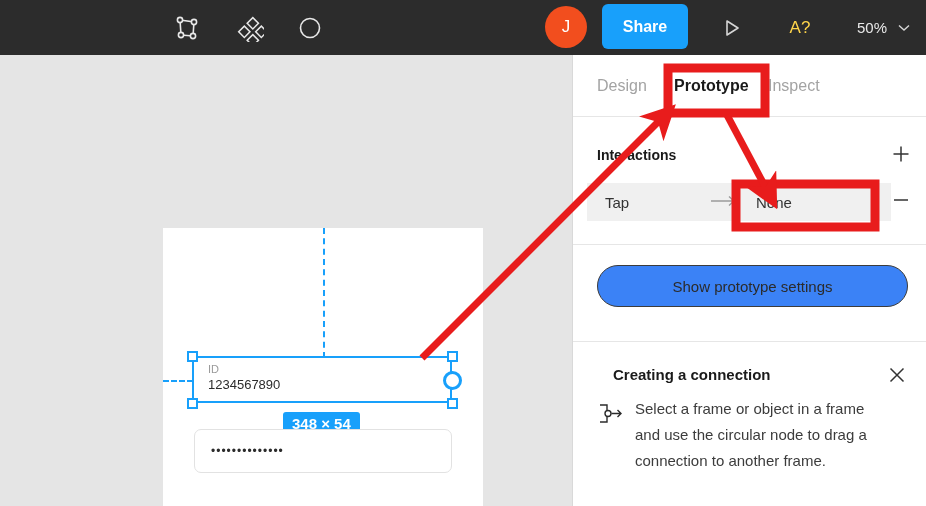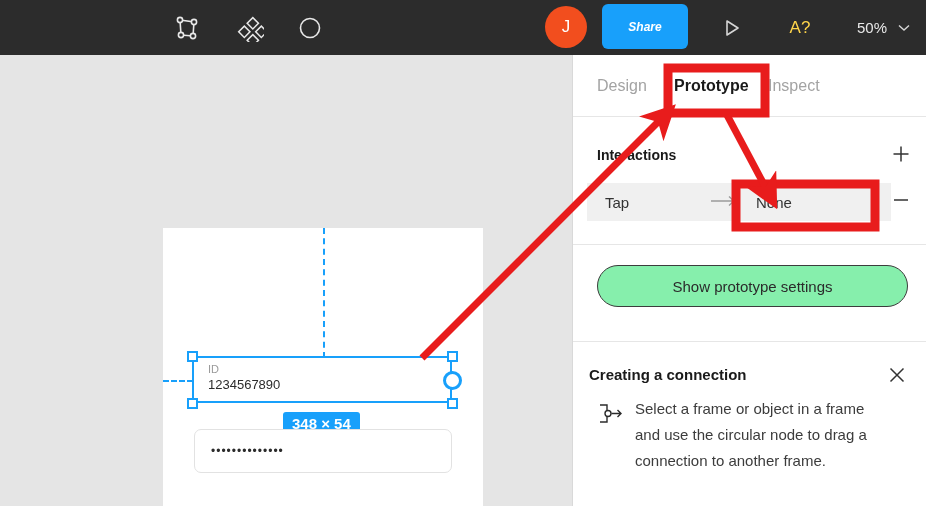--- a/index.html
+++ b/index.html
@@ -31,25 +31,24 @@
     width: 42px; height: 42px; border-radius: 50%;
     background: #F24E1E;
     color: #ffffff; font-size: 17px;
     display: flex; align-items: center; justify-content: center;
     cursor: pointer;
   }
   #share-btn {
     position: absolute; left: 602px; top: 4px;
     width: 86px; height: 45px; border-radius: 6px;
     background: #18A0FB; color: #ffffff;
-    font-size: 12px; font-weight: bold;
+    font-size: 16px; font-weight: bold;
     display: flex; align-items: center; justify-content: center;
     cursor: pointer; border: none;
     font-family: "Liberation Sans", sans-serif;
-    font-style: italic;
   }
   #present-btn {
     position: absolute; left: 712px; top: 0; width: 40px; height: 55px;
     display: flex; align-items: center; justify-content: center;
     cursor: pointer;
   }
   #help-btn {
     position: absolute; left: 778px; top: 0; width: 44px; height: 55px;
     display: flex; align-items: center; justify-content: center;
     color: #FFD54A; font-size: 17px; cursor: pointer;
@@ -191,30 +190,30 @@
     cursor: pointer;
   }
   #divider-1 {
     position: absolute; left: 0; top: 189px;
     width: 354px; height: 1px; background: #E6E6E6;
   }
   #proto-settings-btn {
     position: absolute; left: 24px; top: 210px;
     width: 311px; height: 42px;
     border: 1px solid #3C3C3C; border-radius: 21px;
-    background: #86efac; color: #2B2B2B; font-size: 15px;
+    background: #3b82f6; color: #2B2B2B; font-size: 15px;
     display: flex; align-items: center; justify-content: center;
     cursor: pointer; font-family: "Liberation Sans", sans-serif;
   }
   #divider-2 {
     position: absolute; left: 0; top: 286px;
     width: 354px; height: 1px; background: #E6E6E6;
   }
   #help-title {
-    position: absolute; left: 16px; top: 311px;
+    position: absolute; left: 40px; top: 311px;
     font-size: 15px; font-weight: bold; color: #1A1A1A;
   }
   #help-close {
     position: absolute; left: 310px; top: 306px;
     width: 28px; height: 28px;
     display: flex; align-items: center; justify-content: center;
     cursor: pointer;
   }
   #help-conn-icon {
     position: absolute; left: 24px; top: 348px;

